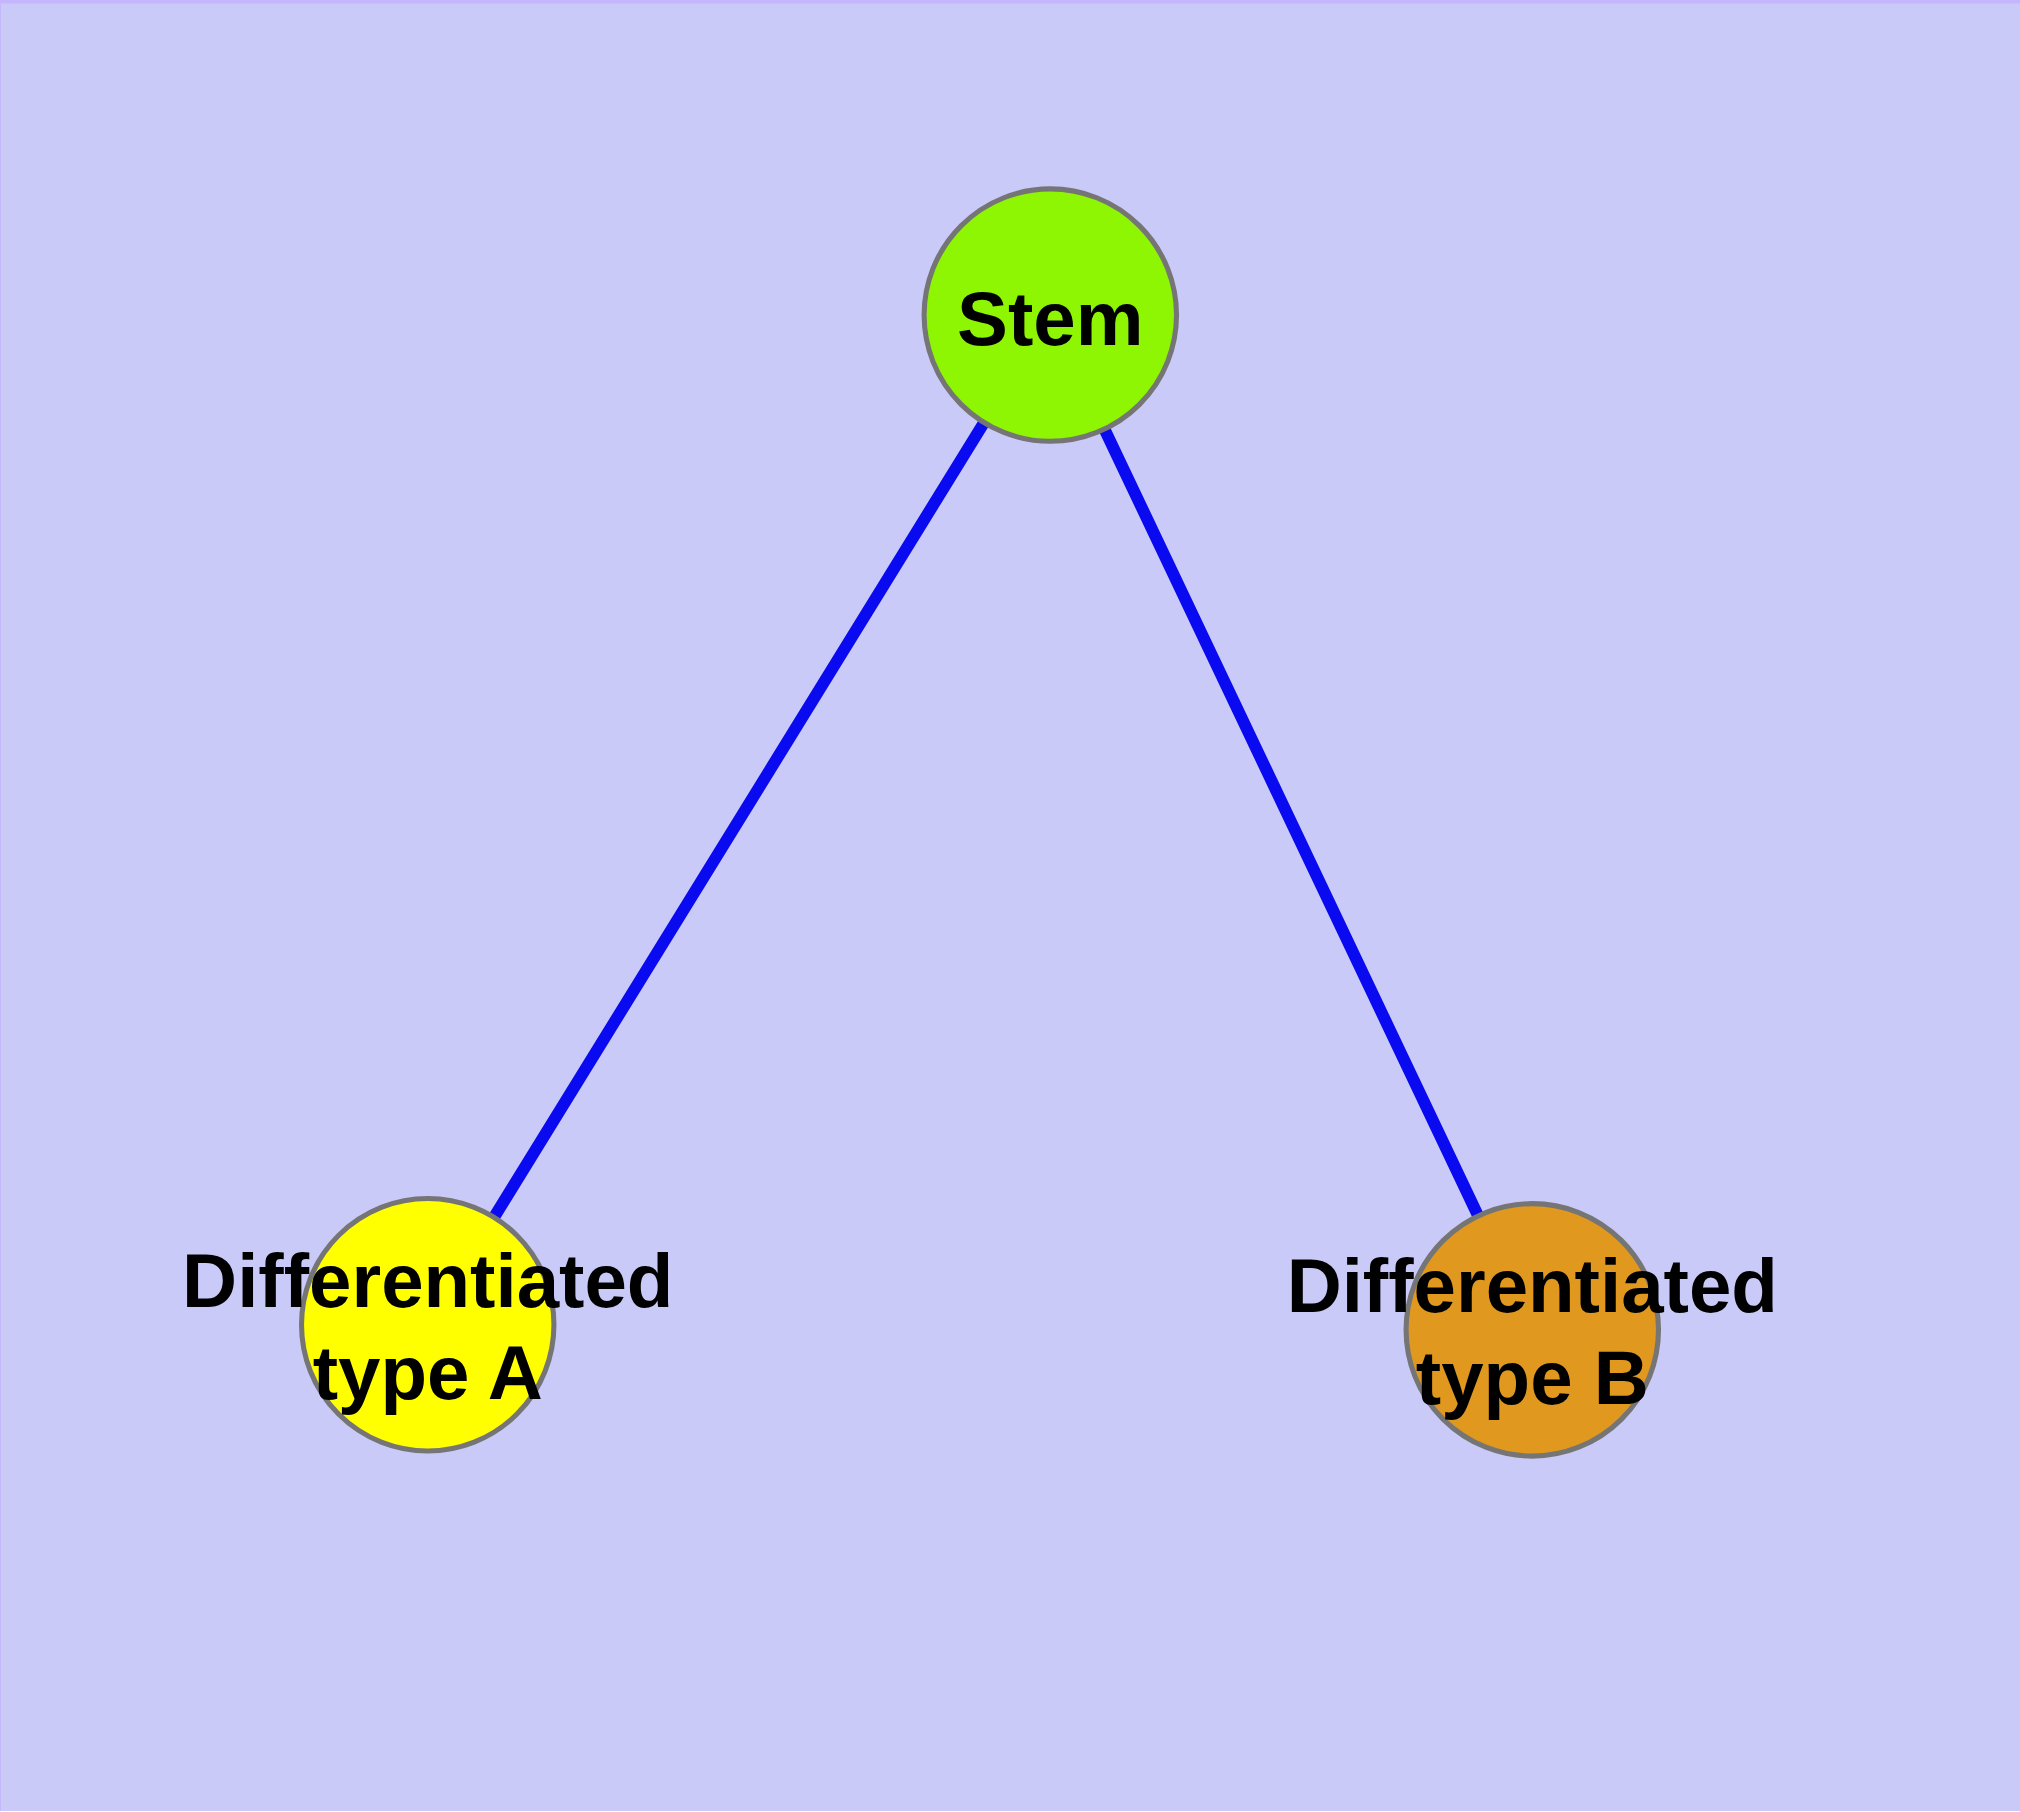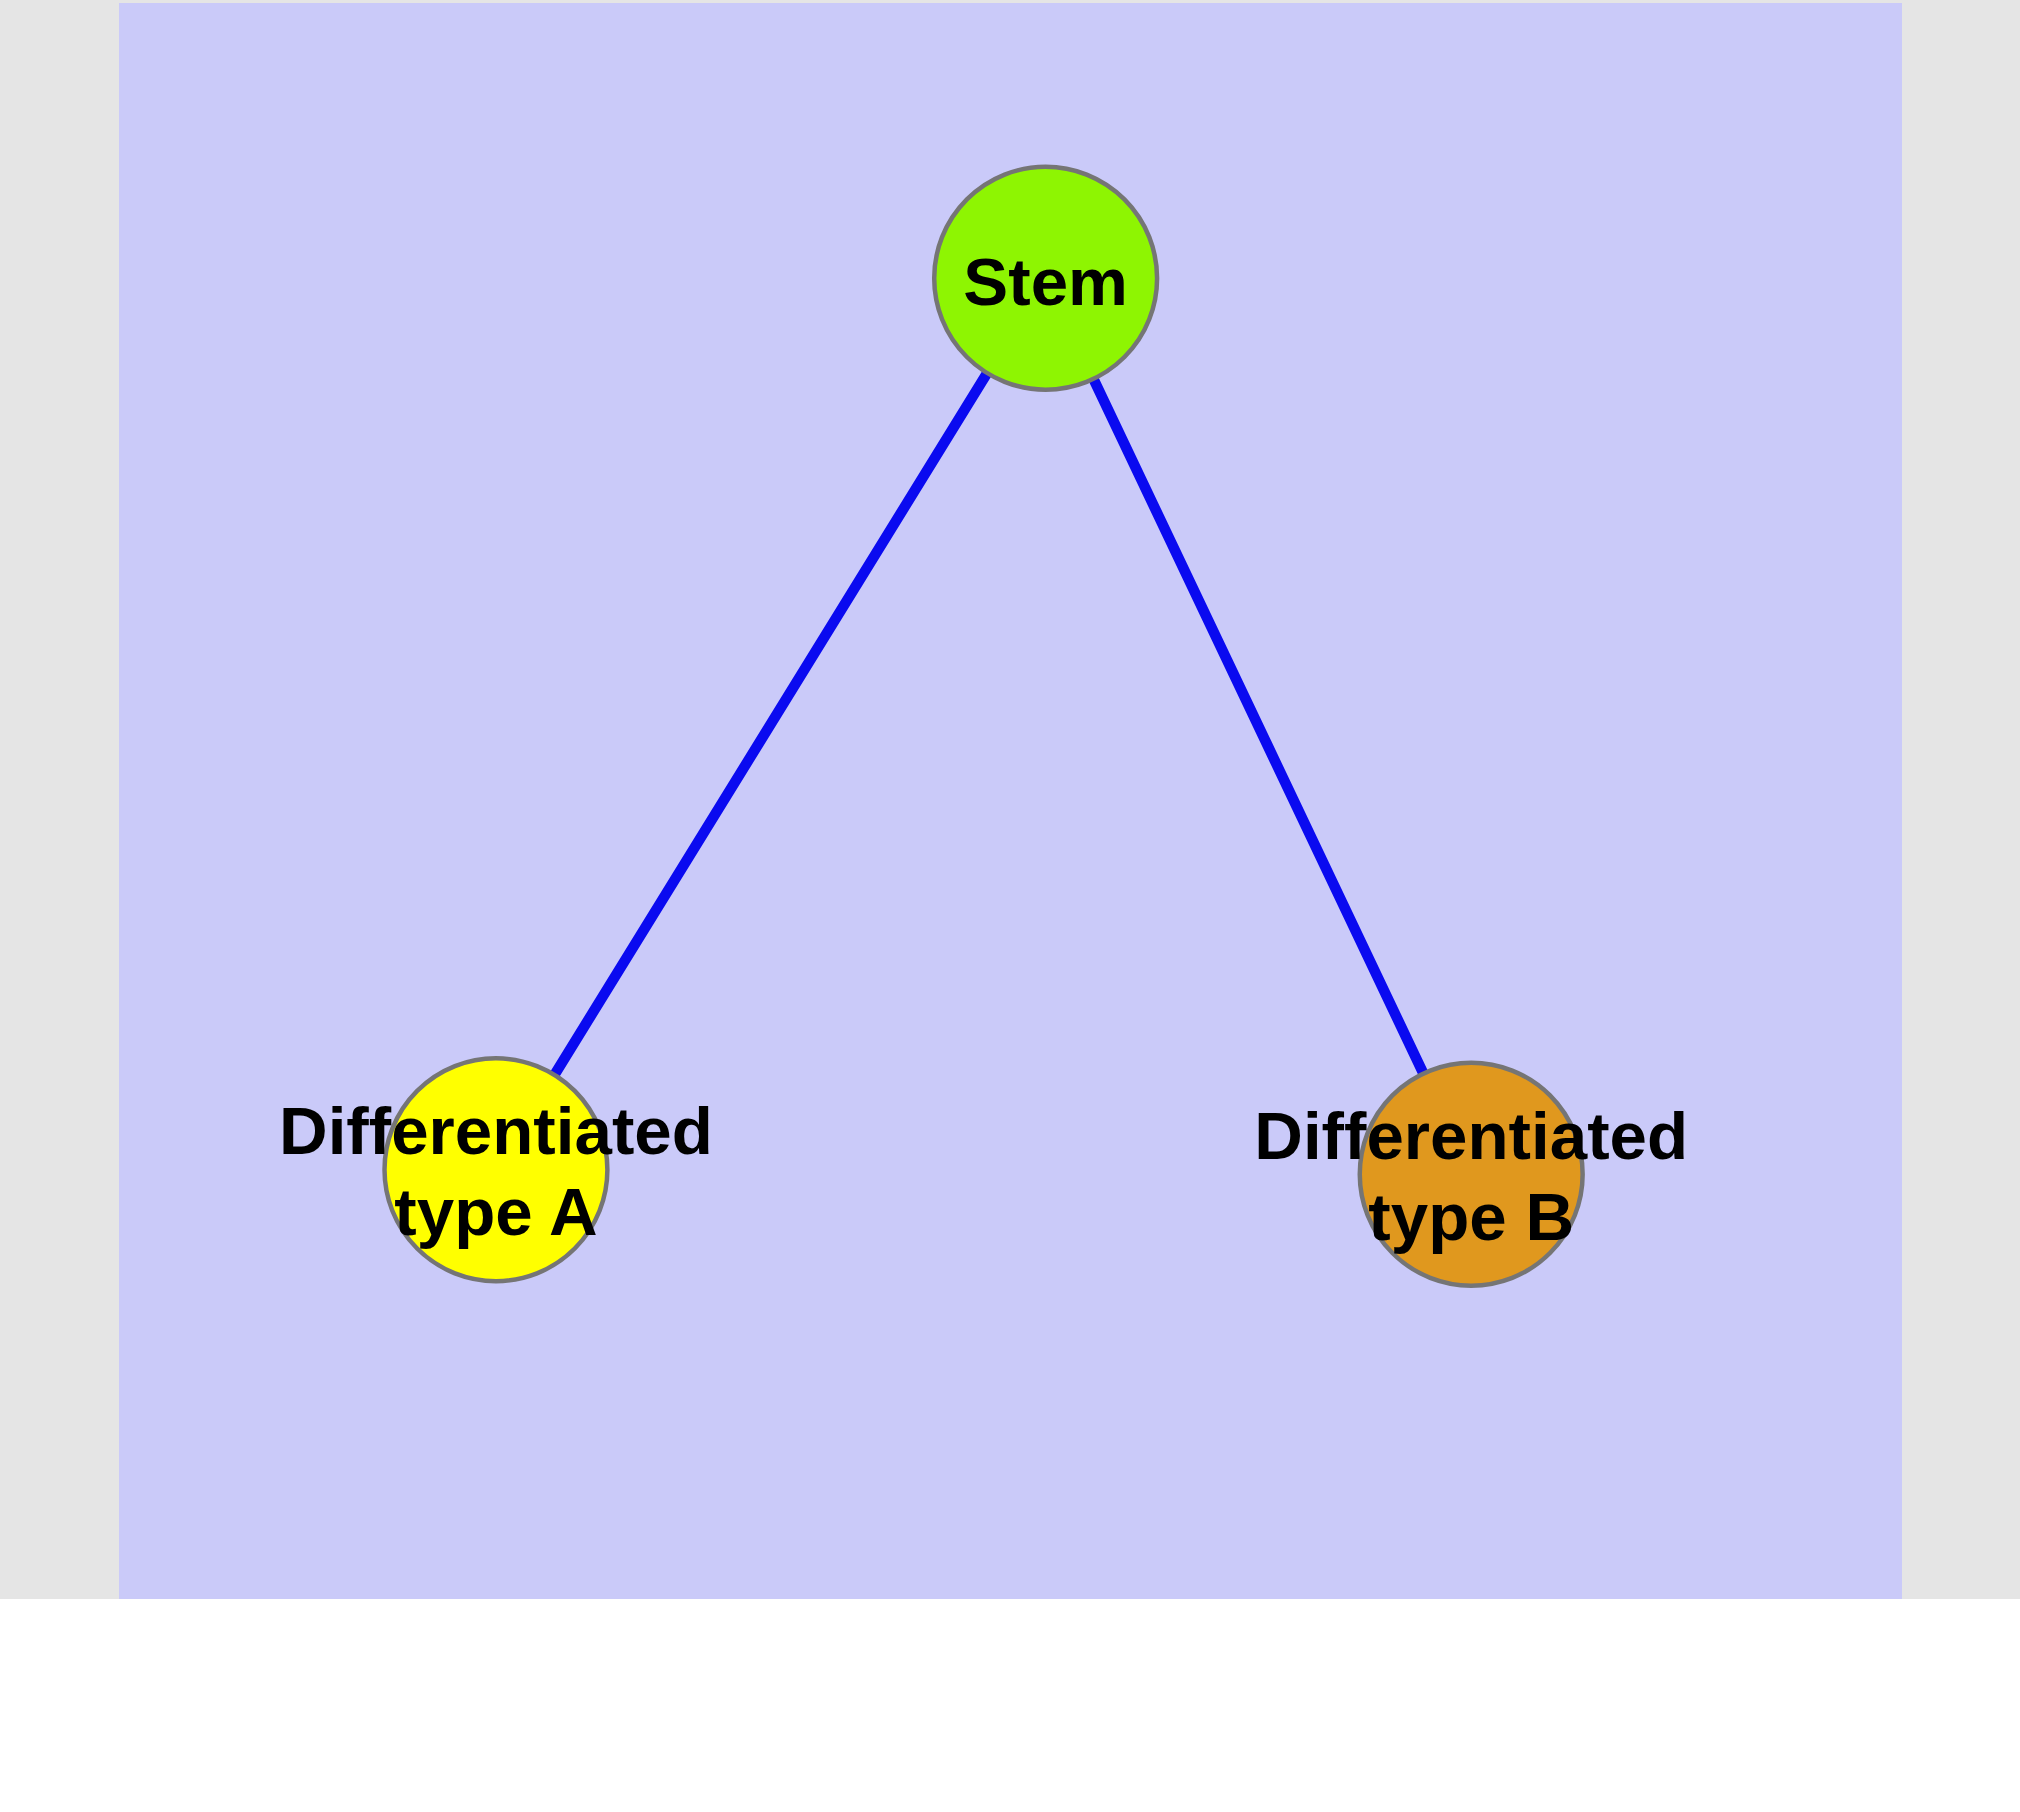--- a/index.html
+++ b/index.html
@@ -3,22 +3,22 @@
 <meta charset="utf-8">
 <style>
   html, body {
     margin: 0;
     padding: 0;
     background: #ffffff;
   }
   .stage {
     position: relative;
     width: 2021px;
-    height: 1599px;
-    background: #e5e5e5;
+    height: 1811px;
+    background: #c4b5fd;
     overflow: hidden;
     font-family: "Liberation Sans", sans-serif;
   }
   .stage svg {
     display: block;
     width: 100%;
     height: 100%;
   }
   .edge {
     stroke-width: 14;

